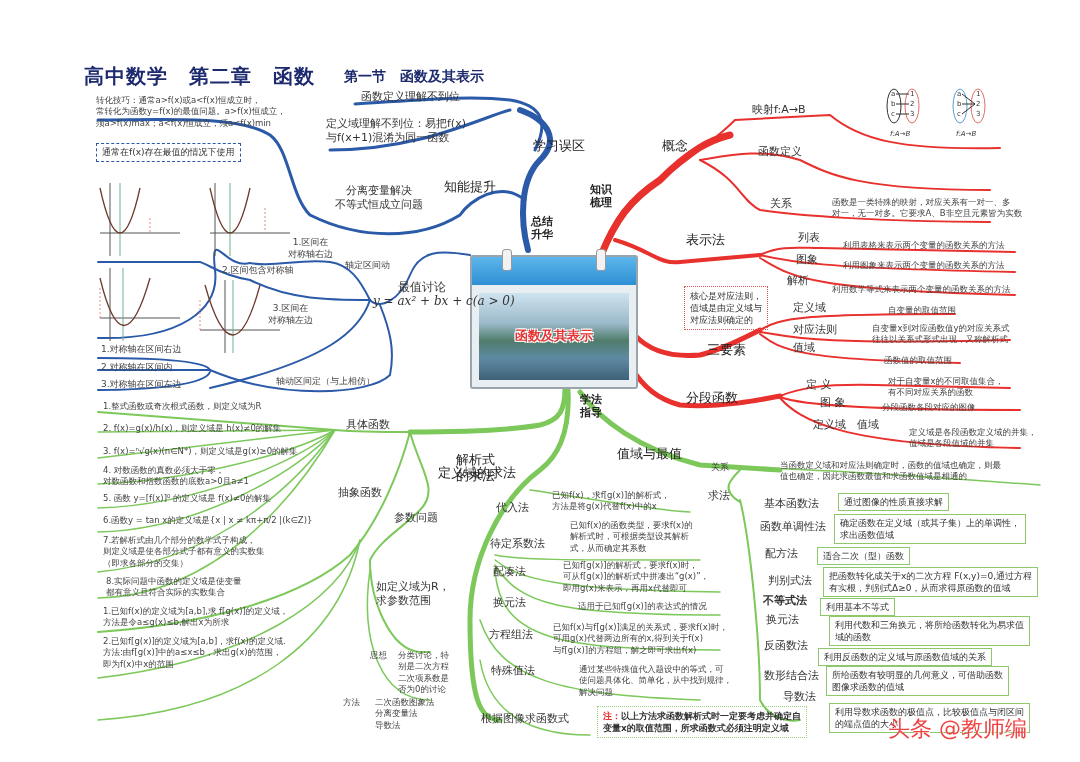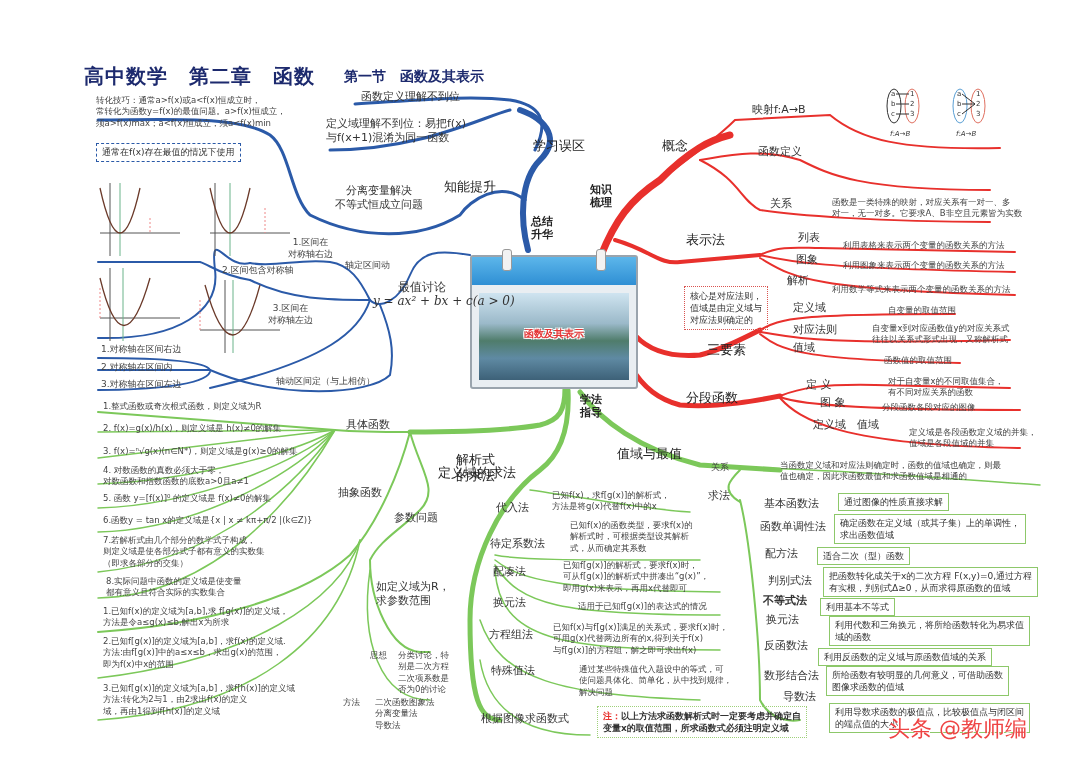--- a/index.html
+++ b/index.html
@@ -15,21 +15,21 @@
   .small { font-size:9px; color:#444; line-height:1.35; }
   .tiny { font-size:8.5px; color:#444; line-height:1.35; }
   .dashed-box { position:absolute; border:1.5px dashed #2b5aa8; font-size:9px; padding:2px 5px; color:#333; }
   .red-dashed { position:absolute; border:1.5px dotted #d9534f; font-size:9px; padding:3px 5px; color:#333; line-height:1.35; }
   .note-box { position:absolute; border:1.5px dotted #9fd07a; font-size:9px; padding:3px 5px; color:#333; line-height:1.35; font-weight:bold; }
   .gbox { position:absolute; border:1px solid #8dc86a; background:#fff; font-size:9px; padding:2px 5px; color:#333; line-height:1.35; }
   .center-card { position:absolute; left:470px; top:255px; width:164px; height:130px; border:2px solid #9aa4ad; background:#e9eef2; border-radius:3px; }
   .center-card .bar { position:absolute; left:0; top:0; right:0; height:28px; background:linear-gradient(#5cb6ea,#2f8fd4); }
   .center-card .ring { position:absolute; top:-8px; width:8px; height:20px; background:#f2f2f2; border:1px solid #999; border-radius:3px; }
   .center-card .photo { position:absolute; left:7px; top:36px; right:7px; bottom:7px; background:linear-gradient(#cfe4f0 0%, #9bb9c9 35%, #4f7c6b 55%, #5f8aa3 75%, #3d6178 100%); }
-  .center-card .label { position:absolute; left:0; right:0; top:70px; text-align:center; font-size:10px; font-weight:bold; color:#e53535; text-shadow:1px 1px 0 #fff, -1px -1px 0 #fff, 1px -1px 0 #fff, -1px 1px 0 #fff; }
+  .center-card .label { position:absolute; left:0; right:0; top:70px; text-align:center; font-size:13px; font-weight:bold; color:#e53535; text-shadow:1px 1px 0 #fff, -1px -1px 0 #fff, 1px -1px 0 #fff, -1px 1px 0 #fff; }
   .watermark { position:absolute; left:888px; top:714px; font-size:22px; color:#ef4444; text-shadow:1px 1px 0 #fff; }
   .mini-graph { position:absolute; width:90px; height:80px; }
   .map-fig { position:absolute; }
 </style>
 </head>
 <body>
 
 <div id="canvas">
 
 <svg class="lines" viewBox="0 0 1080 762">
@@ -248,23 +248,20 @@
 （即求各部分的交集）</div>
 <div class="t tiny" style="left:106px;top:576px;white-space:pre;">8.实际问题中函数的定义域是使变量
 都有意义且符合实际的实数集合</div>
 
 <div class="t node" style="left:338px;top:486px;">抽象函数</div>
 <div class="t tiny" style="left:103px;top:606px;white-space:pre;">1.已知f(x)的定义域为[a,b],求 f[g(x)]的定义域，
 方法是令a≤g(x)≤b,解出x为所求</div>
 <div class="t tiny" style="left:103px;top:636px;white-space:pre;">2.已知f[g(x)]的定义域为[a,b]，求f(x)的定义域.
 方法:由f[g(x)]中的a≤x≤b，求出g(x)的范围，
 即为f(x)中x的范围</div>
-<div class="t tiny" style="left:103px;top:683px;white-space:pre;">3.已知f[g(x)]的定义域为[a,b]，求f[h(x)]的定义域
-方法:转化为2与1，由2求出f(x)的定义
-域，再由1得到f[h(x)]的定义域</div>
 
 <div class="t node" style="left:394px;top:511px;">参数问题</div>
 <div class="t node" style="left:376px;top:580px;white-space:pre;">如定义域为R，
 求参数范围</div>
 <div class="t tiny" style="left:370px;top:650px;">思想</div>
 <div class="t tiny" style="left:398px;top:650px;white-space:pre;">分类讨论，特
 别是二次方程
 二次项系数是
 否为0的讨论</div>
 <div class="t tiny" style="left:343px;top:697px;">方法</div>

